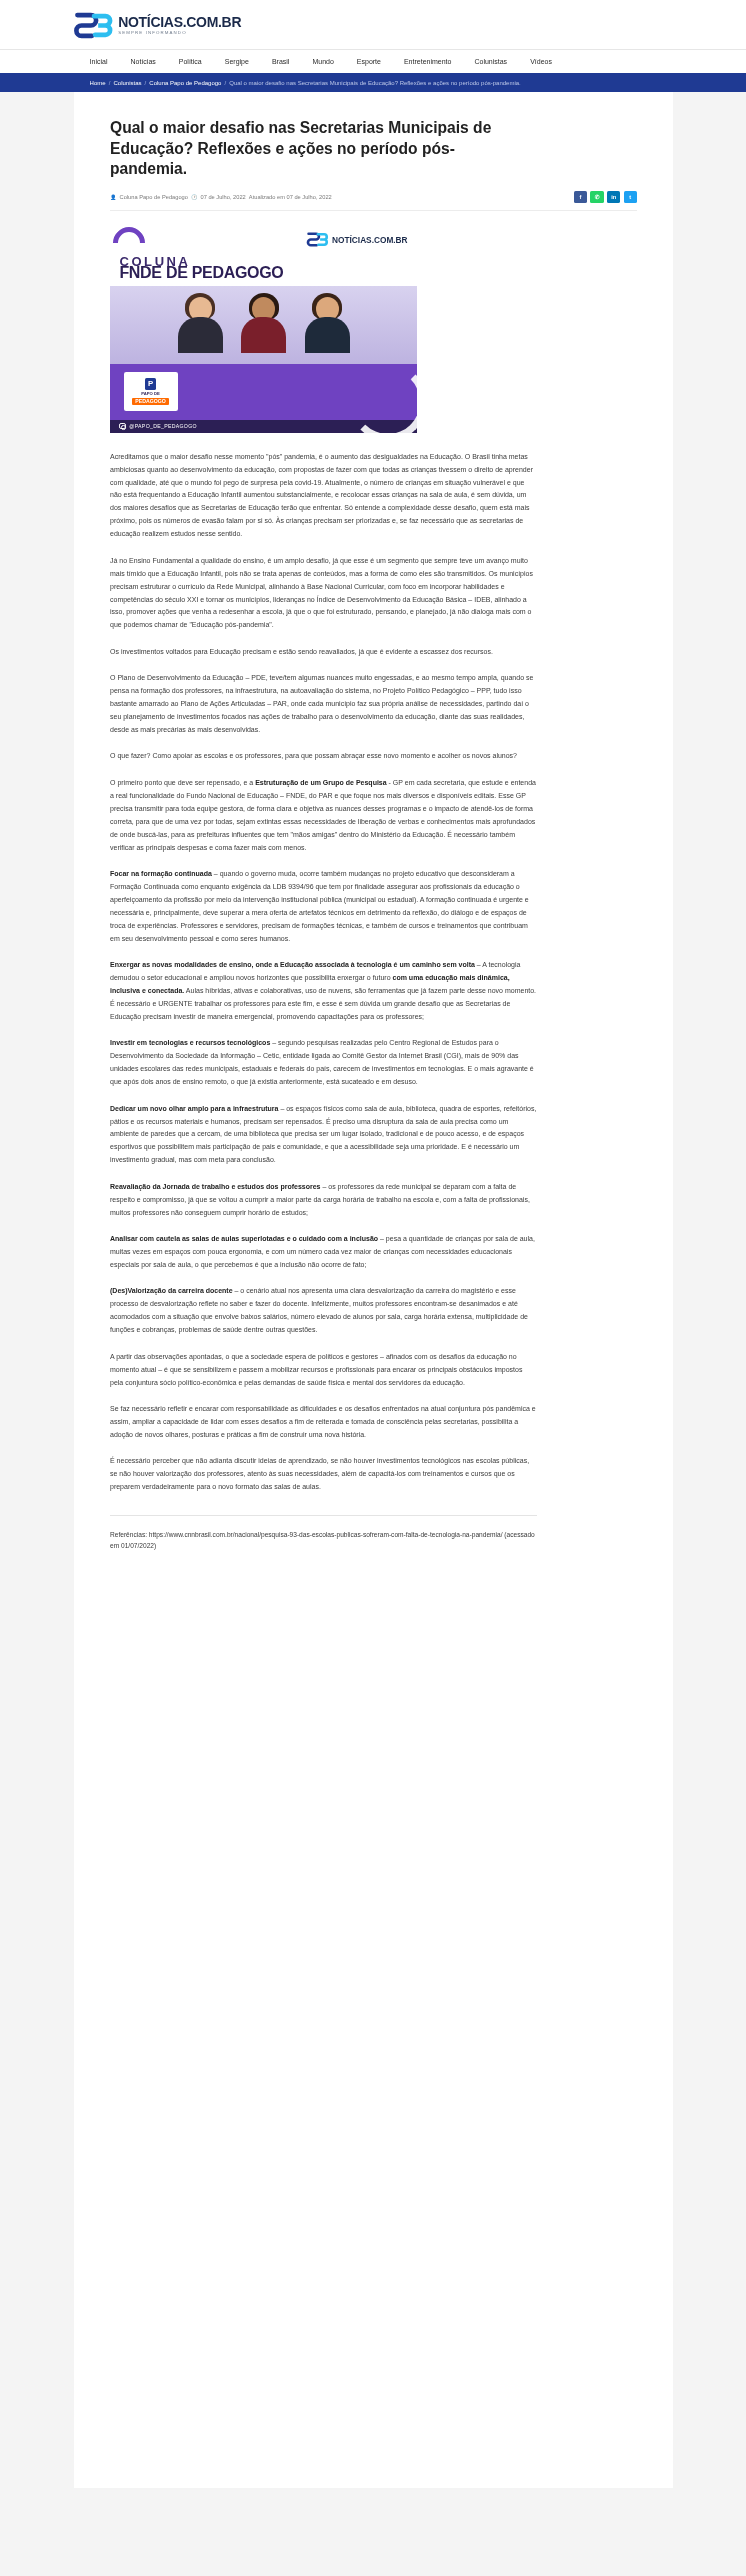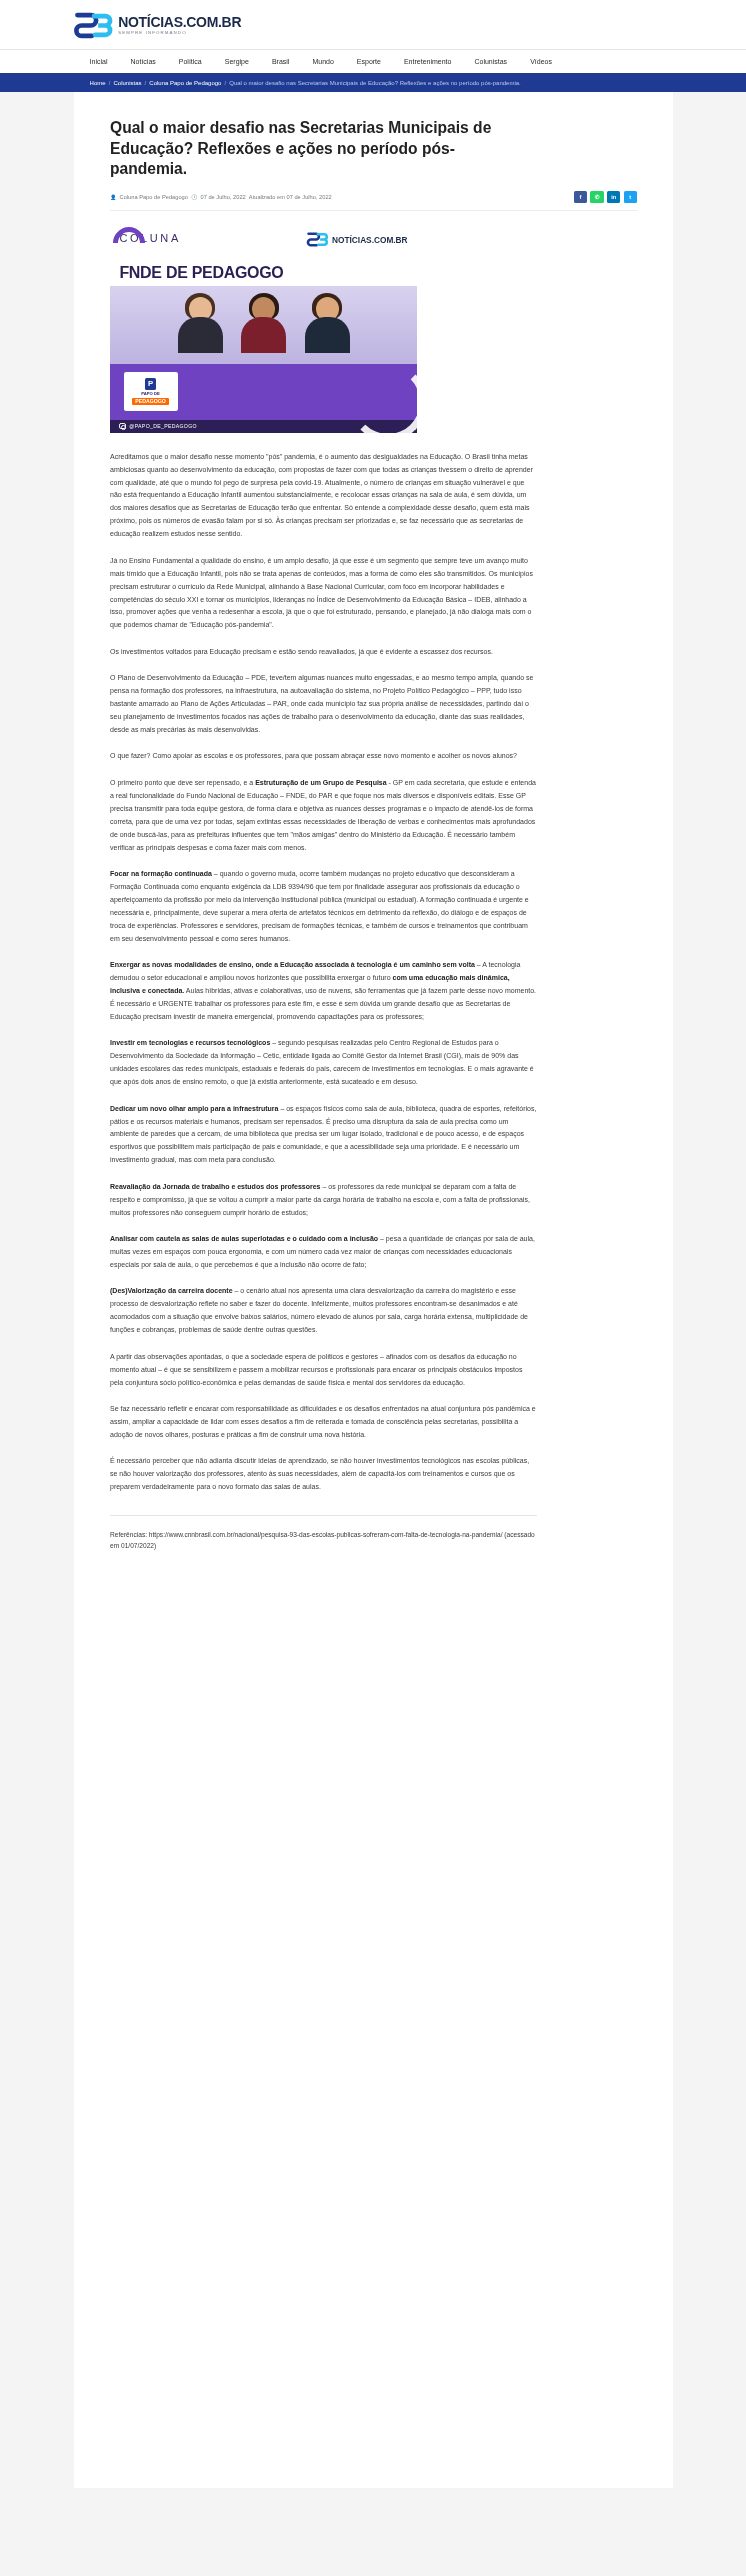--- a/index.html
+++ b/index.html
@@ -158,24 +158,25 @@
   .feat-top {
     background: #ffffff;
     padding: 7.3px 9.4px 5.2px 9.4px;
     display: flex;
     align-items: flex-start;
     justify-content: space-between;
     position: relative;
     height: 61px;
   }
   .feat-coluna {
-    font-size: 11px;
+    font-size: 13px;
     letter-spacing: 2.6px;
     color: #3b2a6b;
-    font-weight: normal;
+    font-weight: bold;
+    margin-top: 22px;
   }
   .feat-papo {
     position: absolute;
     left: 9.4px;
     bottom: 3.1px;
     font-size: 16px;
     font-weight: bold;
     color: #2c1f55;
     letter-spacing: -0.3px;
   }

